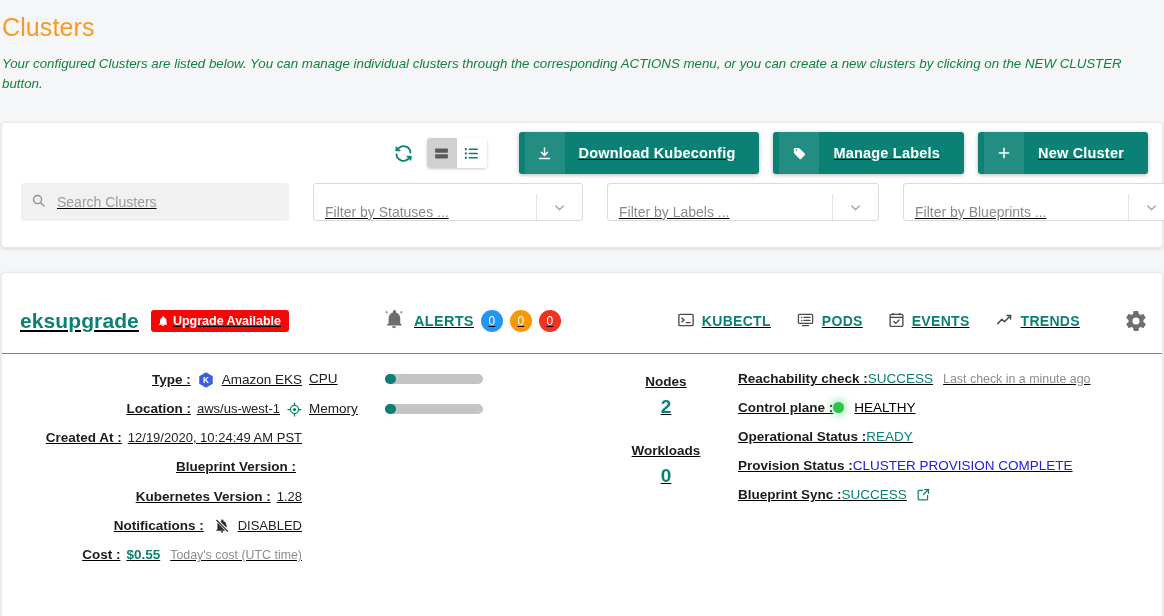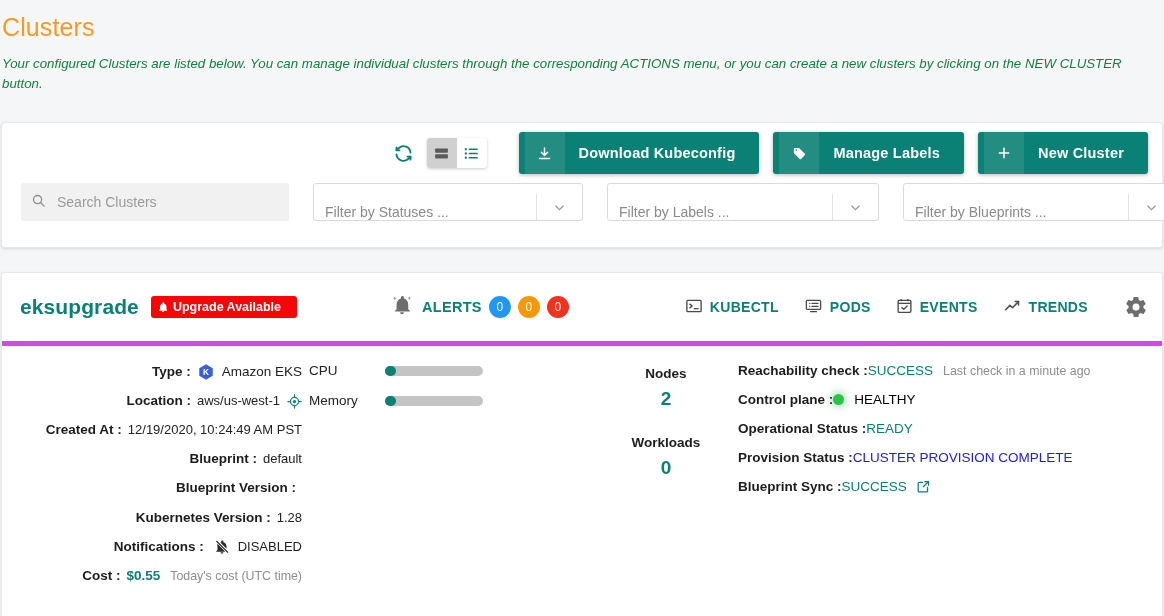--- a/index.html
+++ b/index.html
@@ -33,20 +33,21 @@
 
   
   .card {
     background: #fff;
     border: 1px solid #e8e8e8;
     border-radius: 4px;
     box-shadow: 0 1px 3px rgba(0,0,0,.12);
     position: absolute;
     left: 1px;
     width: 1162px;
+    text-decoration: underline;
   }
   #toolbar-card { top: 122px; height: 126px; }
   #cluster-card { top: 272px; height: 344px; border-bottom: none; border-radius: 4px 4px 0 0; }
 
   
   .toolbar-row {
     display: flex; align-items: center; justify-content: flex-end;
     height: 60px; padding: 0 14px 0 0; gap: 0;
   }
   .refresh-btn {
@@ -97,27 +98,28 @@
   #sel-labels { flex: 0 0 272px; }
   #sel-blueprints { flex: 0 0 272px; }
   .select .ph { padding-left: 11px; font-size: 14px; color: #8a8a8a; white-space: nowrap; }
   .select .chev {
     width: 46px; height: 26px; display: flex; align-items: center; justify-content: center;
     border-left: 1px solid #e2e2e2;
   }
 
   
   .cl-head {
-    height: 73px; display: flex; align-items: center; padding: 0 14px 0 18px;
-    border-bottom: 5px solid #d946ef;
+    height: 65px; display: flex; align-items: center; padding: 0 14px 0 18px;
+    border-bottom: 1px solid #d946ef;
+    margin-top: 16px;
   }
   .cl-name { color: #0b8074; font-size: 21px; font-weight: bold; letter-spacing: .1px; }
   .upg-badge {
     background: #f50707; color: #fff; font-size: 12.5px; font-weight: bold;
-    border-radius: 3px; padding: 4px 16px 4px 6px; margin-left: 12px;
+    border-radius: 3px; padding: 4px 8px 4px 6px; margin-left: 12px;
     display: inline-flex; align-items: center; gap: 4px; cursor: pointer; white-space: nowrap;
   }
   .alerts-grp { display: flex; align-items: center; margin-left: 94px; gap: 7px; }
   .alerts-lbl { color: #0b8074; font-size: 14.5px; font-weight: bold; letter-spacing: .3px; margin-left: 2px; }
   .dot {
     width: 22px; height: 22px; border-radius: 50%; color: #fff; font-size: 12px;
     display: flex; align-items: center; justify-content: center; cursor: pointer; font-weight: 500;
   }
   .navs { display: flex; align-items: center; margin-left: 115px; gap: 24px; }
   .nav-item { display: flex; align-items: center; gap: 6px; cursor: pointer; }
@@ -375,24 +377,20 @@
               <path d="M12 1.5v3.5M12 19v3.5M1.5 12H5M19 12h3.5" stroke-linecap="round"></path>
             </svg>
           </span>
         </div>
 
         <div class="drow">
           <span class="dlabel">Created At :</span>
           <span class="dval small">12/19/2020, 10:24:49 AM PST</span>
         </div>
 
-        <div class="drow">
-          <span class="dlabel">Blueprint :</span>
-          <span class="dval small">default</span>
-        </div>
 
         <div class="drow" style="margin-bottom:12px">
           <span class="dlabel">Blueprint Version :</span>
         </div>
 
         <div class="drow">
           <span class="dlabel">Kubernetes Version :</span>
           <span class="dval small">1.28</span>
         </div>
 

